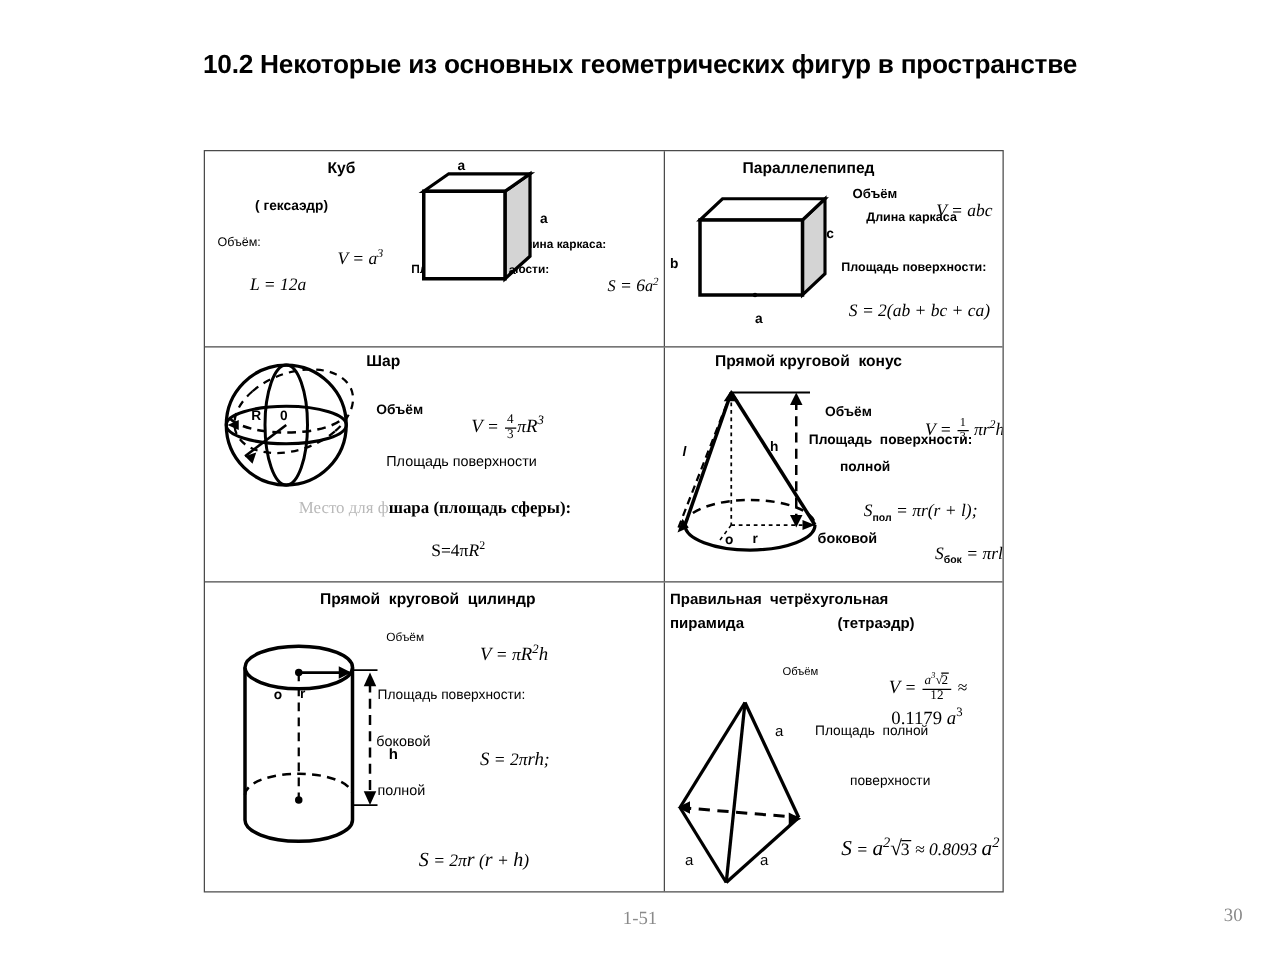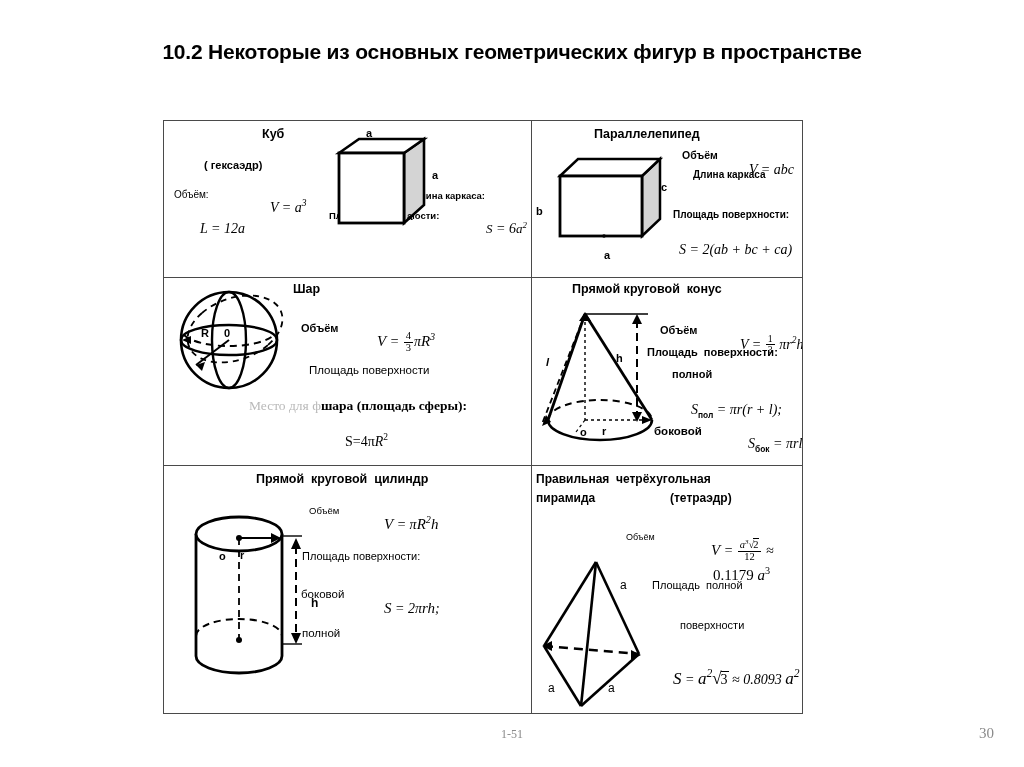--- a/index.html
+++ b/index.html
@@ -153,21 +153,21 @@
     font-family: "Liberation Serif", serif;
   }
 
   
   #footer-code {
     position: absolute;
     left: 0; top: 727px;
     width: 1024px;
     text-align: center;
     font-family: "Liberation Serif", serif;
-    font-size: 12px;
+    font-size: 15px;
     color: #8a8a8a;
   }
   #footer-page {
     position: absolute;
     right: 30px; top: 725px;
     font-family: "Liberation Serif", serif;
     font-size: 15px;
     color: #8a8a8a;
   }
 </style>
@@ -267,21 +267,21 @@
       <div class="dimlbl" style="left:37px; top:49px;">R</div>
       <div class="dimlbl" style="left:60px; top:49px;">0</div>
 
       <div class="lbl-b" style="left:137px; top:44px; font-size:11px;">Объём</div>
       <div class="mathit" style="left:183px; top:36px; font-size:15px;">
         <span>V</span><span class="mathr" style="position:static;"> = </span><span class="frac mathr" style="position:static; font-style:normal;"><span class="num">4</span><span class="den">3</span></span><span class="mathr" style="position:static;">π</span><span>R</span><sup class="sm">3</sup>
       </div>
 
       <div class="lbl-b" style="left:145px; top:86px; font-size:11.5px; font-weight:normal;">Площадь поверхности</div>
 
-      <div class="ghost-line" style="left:58px; top:104px;">
+      <div class="ghost-line" style="left:48px; top:104px;">
         <span class="ghost">Место для ф</span><span class="solid">шара (площадь сферы):</span>
       </div>
 
       <div class="mathr" style="left:153px; top:140px; font-size:14px;">
         <span>S=4π</span><span style="font-style:italic;">R</span><sup class="sm">2</sup>
       </div>
     </div>
 
     <div class="tcell right">
       <div class="hdr" style="left:40px; top:4px;">Прямой круговой  конус</div>
@@ -374,20 +374,23 @@
       </div>
 
       <div class="lbl-b" style="left:138px; top:84px; font-size:11px; font-weight:normal;">Площадь поверхности:</div>
 
       <div class="lbl-b" style="left:137px; top:122px; font-size:11.5px; font-weight:normal;">боковой</div>
       <div class="mathit" style="left:190px; top:117px; font-size:15px;">
         <span>S</span><span class="mathr" style="position:static;"> = 2π</span><span>rh</span><span class="mathr" style="position:static;">;</span>
       </div>
 
       <div class="lbl-b" style="left:138px; top:161px; font-size:11.5px; font-weight:normal;">полной</div>
+      <div class="mathit" style="left:139px; top:196px; font-size:16px;">
+        <span>S</span><span class="mathr" style="position:static;"> = 2π</span><span>r</span><span class="mathr" style="position:static;"> (</span><span>r</span><span class="mathr" style="position:static;"> + </span><span>h</span><span class="mathr" style="position:static;">)</span>
+      </div>
     </div>
 
     <div class="tcell right">
       <div class="hdr" style="left:4px; top:6px; font-size:12px;">Правильная  четрёхугольная</div>
       <div class="hdr" style="left:4px; top:25px; font-size:12px;">пирамида</div>
       <div class="hdr" style="left:138px; top:25px; font-size:12px;">(тетраэдр)</div>
 
       <div class="fig" style="left:4px; top:88px;">
         <svg width="120" height="160" viewBox="0 0 120 160">
 

